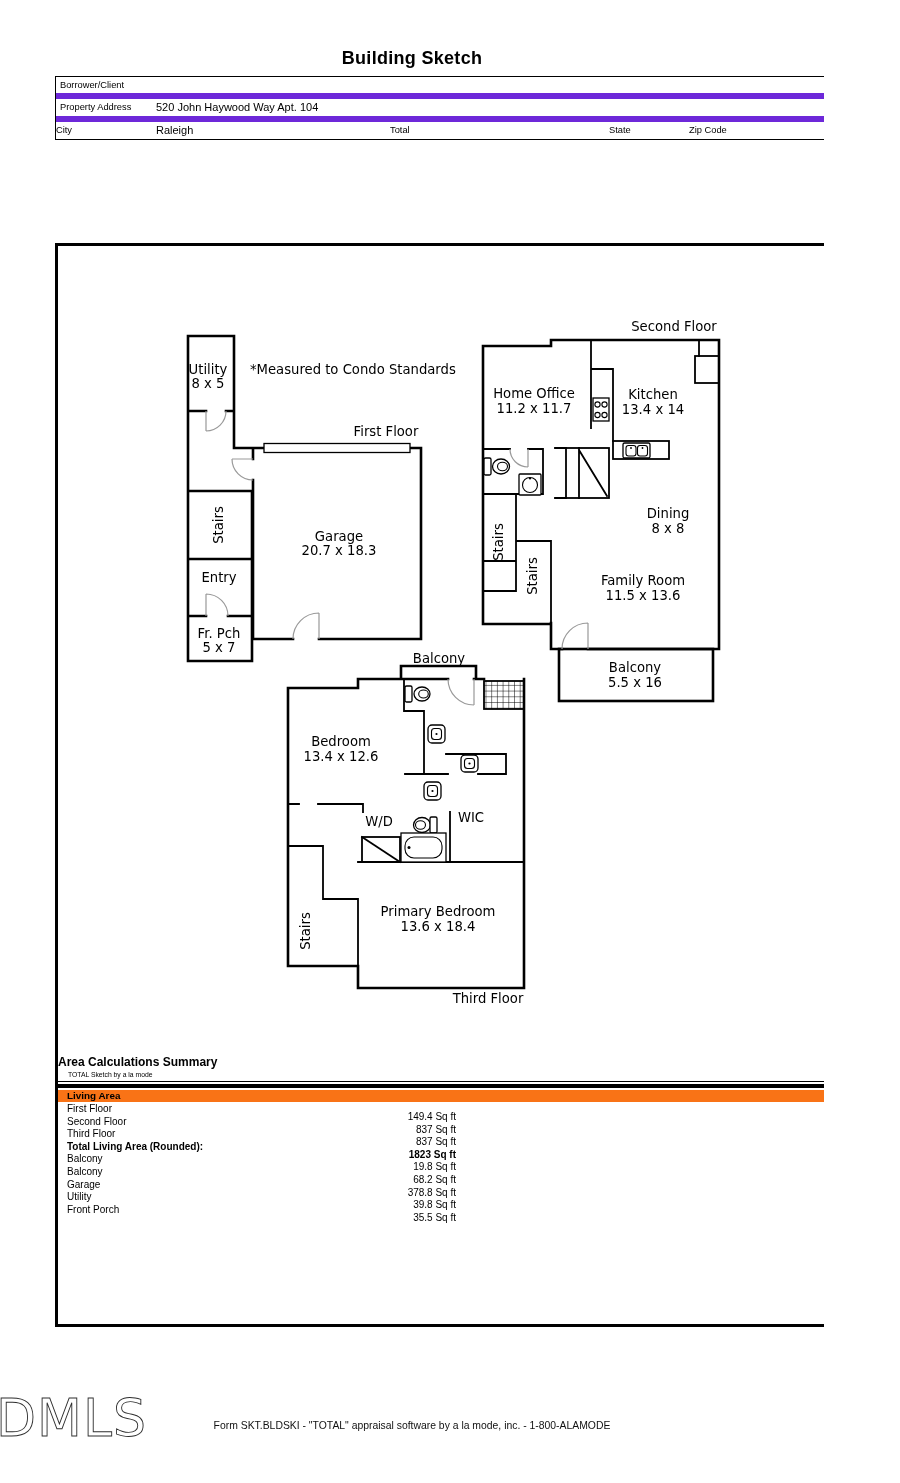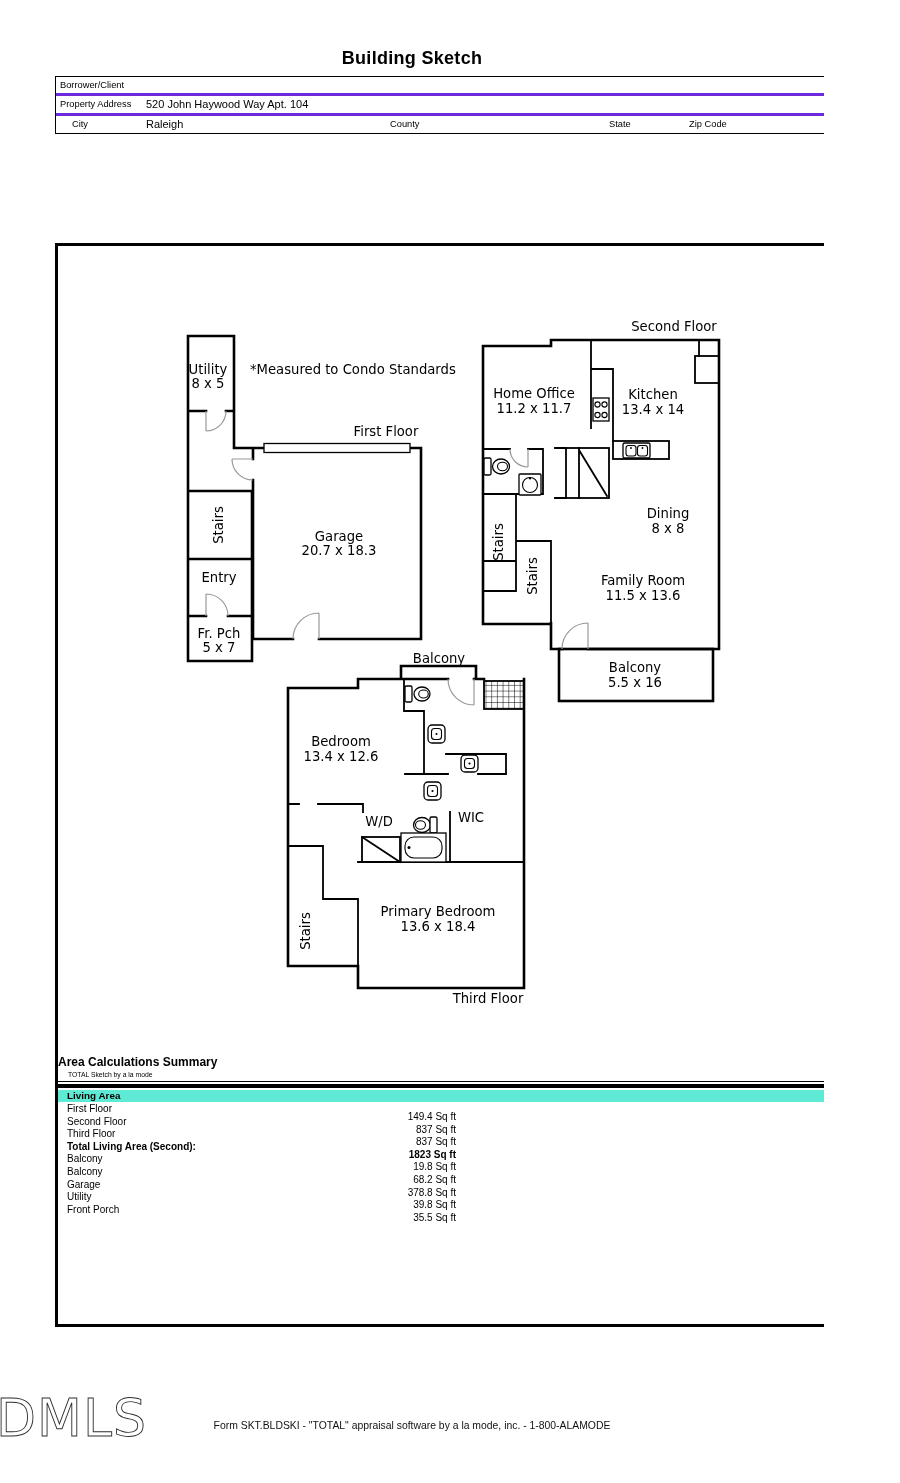--- a/index.html
+++ b/index.html
@@ -2,44 +2,44 @@
 <html><head>
 <meta charset="utf-8">
 <style>
   html,body{margin:0;padding:0;background:#fff;}
   .page{position:relative;width:824px;height:1483px;background:#fff;overflow:hidden;
         font-family:"Liberation Sans",sans-serif;color:#000;}
   .doc-title{position:absolute;top:48px;left:0;right:0;text-align:center;
              font-size:18px;font-weight:bold;letter-spacing:.3px;}
   
   .form-table{position:absolute;left:55px;top:76px;width:788px;border:1px solid #000;background:#fff;}
-  .frow{position:relative;height:16px;border-bottom:3px solid #6d28d9;}
+  .frow{position:relative;height:16px;border-bottom:6px solid #6d28d9;}
   .frow:last-child{border-bottom:none;}
   .frow.tall{height:17px;}
   .flabel{position:absolute;top:3px;font-size:9.3px;white-space:nowrap;}
-  .fvalue{position:absolute;top:2px;font-size:11px;white-space:nowrap;}
+  .fvalue{position:absolute;top:2px;font-size:11px;white-space:nowrap;margin-left:10px;}
   
   .sketch-box{position:absolute;left:55px;top:243px;width:786px;height:1078px;
               border:3px solid #000;background:#fff;}
   .plan-svg{position:absolute;left:0;top:0;}
   .plan-svg .w{stroke:#000;stroke-width:2.6;fill:none;stroke-linecap:square;}
   .plan-svg .w2{stroke:#000;stroke-width:1.8;fill:none;stroke-linecap:square;}
   .plan-svg .fx{stroke:#000;stroke-width:1.3;fill:#fff;}
   .plan-svg .fx2{stroke:#000;stroke-width:1.1;fill:none;}
   .plan-svg .door{stroke:#999;stroke-width:1.2;fill:none;}
   .plan-svg .t{font-family:"DejaVu Sans",sans-serif;font-size:13.2px;fill:#000;text-anchor:middle;}
   .plan-svg .ts{font-family:"DejaVu Sans",sans-serif;font-size:13.2px;fill:#000;text-anchor:start;}
   
   .summary{position:absolute;left:0;top:815px;width:100%;}
   .sum-head{position:relative;height:20px;}
   .vendor{position:absolute;left:10px;bottom:3px;font-size:6.8px;}
   .sum-title{position:absolute;left:0;right:0;bottom:12px;font-weight:bold;font-size:12px;}
   .divider-thin{height:2px;border-top:1px solid #000;}
   .divider-thick{height:4px;background:#000;margin-bottom:2px;}
-  .band{height:12px;background:#5eead4;font-weight:bold;font-size:9.9px;line-height:12px;
+  .band{height:12px;background:#f97316;font-weight:bold;font-size:9.9px;line-height:12px;
         padding-left:9px;margin-bottom:1px;}
   .srow{position:relative;height:12.6px;font-size:10px;line-height:12.6px;}
   .slabel{padding-left:9px;}
   .sval{position:absolute;right:388px;top:0;margin-top:8px;}
   .srow.total{font-weight:bold;}
   
   .logo-svg{position:absolute;left:-14px;top:1388px;}
   .form-line{position:absolute;left:0;right:0;top:1420px;text-align:center;font-size:10.4px;color:#111;}
 </style>
 </head>
@@ -51,23 +51,23 @@
 
   <div class="form-table">
     <div class="frow">
       <span class="flabel" style="left:4px">Borrower/Client</span>
     </div>
     <div class="frow tall">
       <span class="flabel" style="left:4px">Property Address</span>
       <span class="fvalue" style="left:90px">520 John Haywood Way Apt. 104</span>
     </div>
     <div class="frow tall">
-      <span class="flabel" style="left:16px">City</span>
+      <span class="flabel" style="left:0">City</span>
       <span class="fvalue" style="left:90px">Raleigh</span>
-      <span class="flabel" style="left:334px">County</span>
+      <span class="flabel" style="left:334px">Total</span>
       <span class="flabel" style="left:553px">State</span>
       <span class="flabel" style="left:633px">Zip Code</span>
     </div>
   </div>
 
   <div class="sketch-box">
     <svg class="plan-svg" width="786" height="815" viewBox="0 0 786 815">
       <defs>
         <pattern id="grid" width="5.7" height="5.7" patternUnits="userSpaceOnUse">
           <path d="M5.7 0H0V5.7" fill="none" stroke="#000" stroke-width="1"></path>
@@ -236,21 +236,21 @@
       </div>
       <div class="srow">
         <span class="slabel">Second Floor</span>
         <span class="sval">837 Sq ft</span>
       </div>
       <div class="srow">
         <span class="slabel">Third Floor</span>
         <span class="sval">837 Sq ft</span>
       </div>
       <div class="srow total">
-        <span class="slabel">Total Living Area (Second):</span>
+        <span class="slabel">Total Living Area (Rounded):</span>
         <span class="sval">1823 Sq ft</span>
       </div>
 
       <div class="srow">
         <span class="slabel">Balcony</span>
         <span class="sval">19.8 Sq ft</span>
       </div>
       <div class="srow">
         <span class="slabel">Balcony</span>
         <span class="sval">68.2 Sq ft</span>

